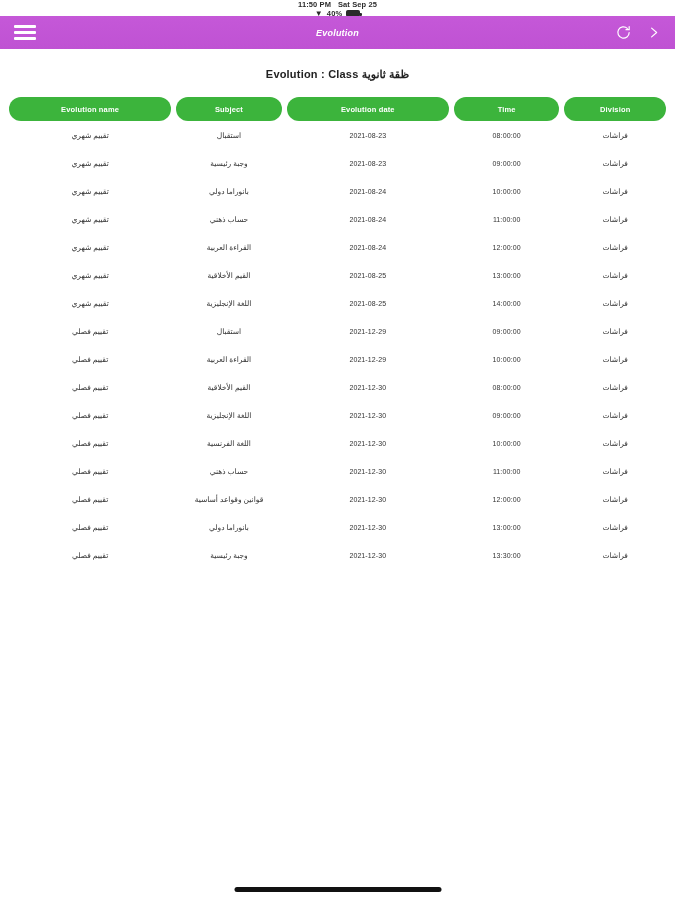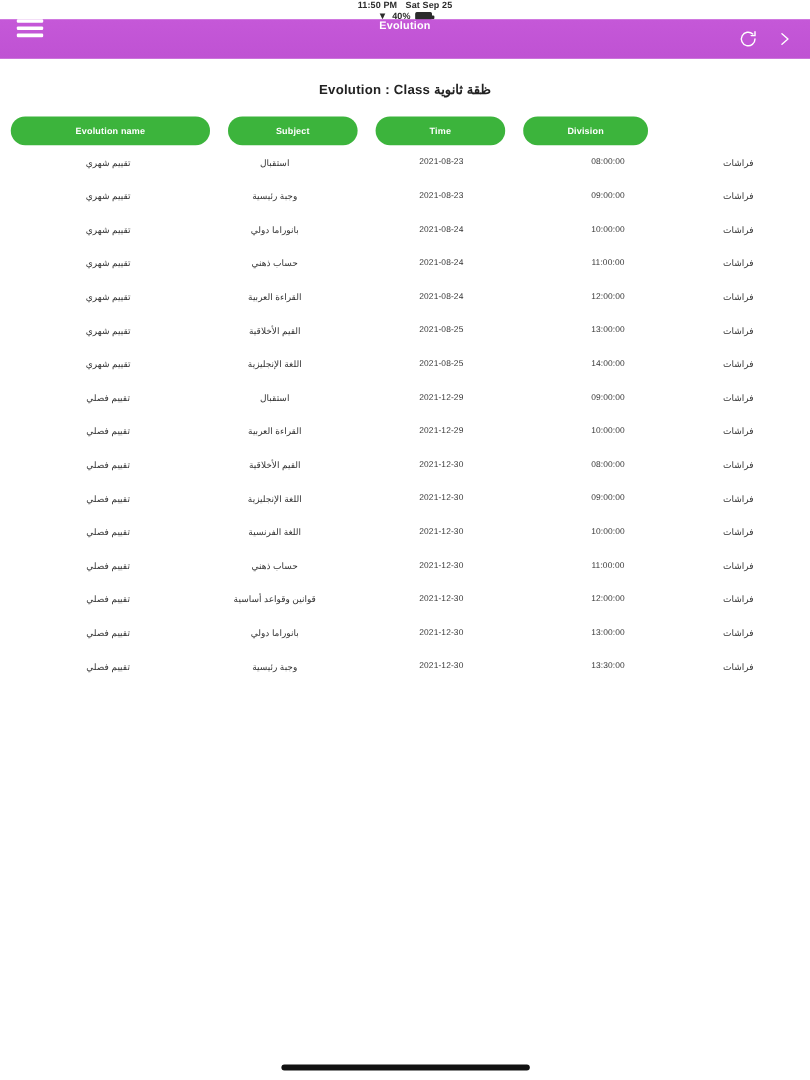--- a/index.html
+++ b/index.html
@@ -32,23 +32,24 @@
   }
   .battery::after {
     content:""; position:absolute; right:-2.5px; top:2px;
     width:1.5px; height:3px; background:#2b2b2b; border-radius:0 1px 1px 0;
   }
 
   
   .navbar {
     height:33px; width:100%;
     background:linear-gradient(180deg,#c558d8 0%,#bf52d3 100%);
-    display:flex; 
+    display:flex; align-items:center;
     padding:0 14px;
     position:relative;
+    font-style:italic;
   }
   .hamburger { width:22px; display:flex; flex-direction:column; gap:3.5px; cursor:pointer; }
   .hamburger span { display:block; height:2.5px; background:#ffffff; border-radius:1px; }
   .nav-title {
     position:absolute; left:0; right:0; text-align:center;
     color:#ffffff; font-size:9px; font-weight:700; letter-spacing:0.2px;
     pointer-events:none;
   }
   .nav-actions { margin-left:auto; display:flex; align-items:center; gap:14px; z-index:2; }
   .nav-icon { cursor:pointer; display:flex; align-items:center; justify-content:center; }
@@ -60,21 +61,21 @@
     font-size:11px;
     font-weight:700;
     color:#222222;
     letter-spacing:0.2px;
   }
   .page-title .ar { font-weight:700;margin-top:36px; }
 
   
   .table-wrap { margin-top:16px; padding:0 9px; }
   .head-row {
-    display:flex; gap:15px;
+    display:flex; gap:5px;
   }
   .head-cell {
     background:#3cb43c;
     color:#ffffff;
     border-radius:14px;
     height:24px;
     display:flex; align-items:center; justify-content:center;
     font-size:7.5px; font-weight:700;
     letter-spacing:0.15px;
     cursor:pointer;
@@ -140,20 +141,21 @@
 
 <div class="page-title">
   <span>Evolution : Class</span>
   <span class="ar">ظقة ثانوية</span>
 </div>
 
 <div class="table-wrap">
   <div class="head-row">
     <div class="head-cell c1">Evolution name</div>
     <div class="head-cell c2">Subject</div>
+    <div class="head-cell c3">Evolution date</div>
     <div class="head-cell c4">Time</div>
     <div class="head-cell c5">Division</div>
   </div>
   <div id="table-body">
       <div class="body-row">
         <div class="body-cell c1 ar">تقييم شهري</div>
         <div class="body-cell c2 ar">استقبال</div>
         <div class="body-cell c3 num">2021-08-23</div>
         <div class="body-cell c4 num">08:00:00</div>
         <div class="body-cell c5 ar">فراشات</div>

